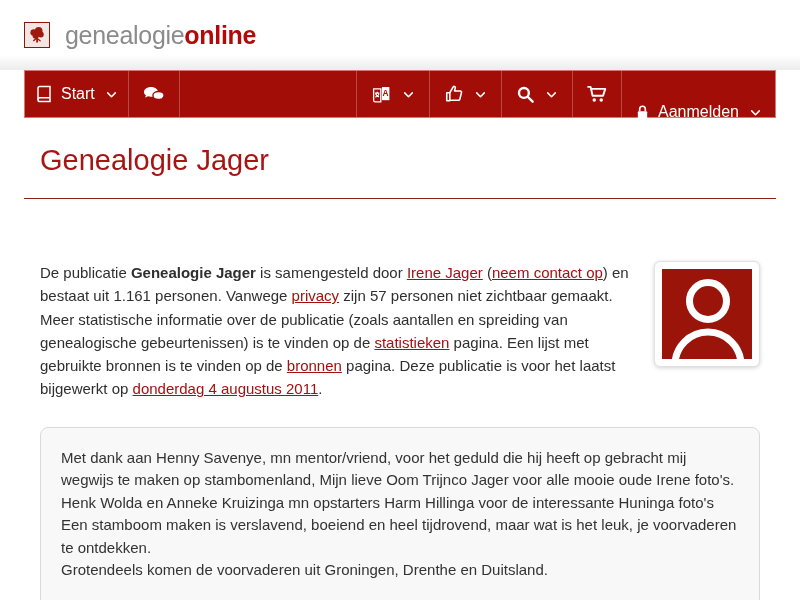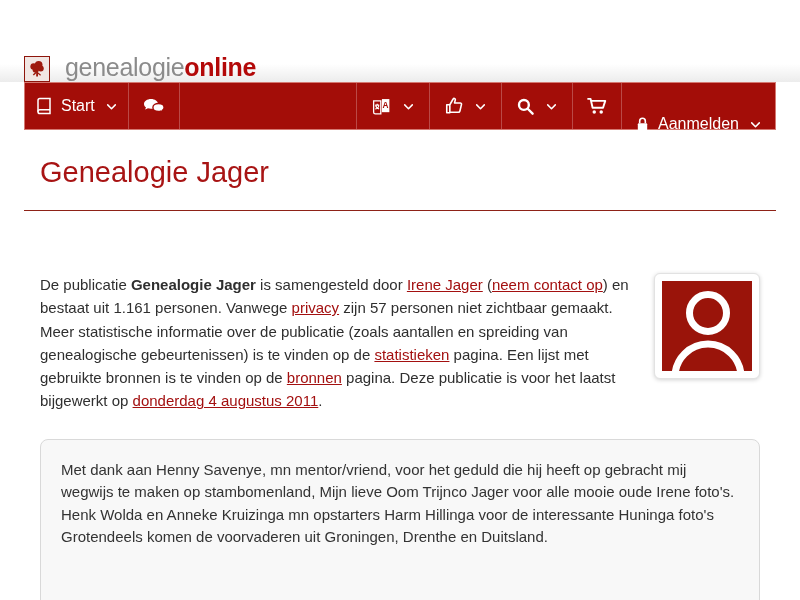--- a/index.html
+++ b/index.html
@@ -1,21 +1,21 @@
 <!DOCTYPE html>
 <html><head>
 <meta charset="utf-8">
 <style>
   * { margin:0; padding:0; box-sizing:border-box; }
   html,body { width:800px; height:600px; overflow:hidden; background:#fff;
               font-family:"Liberation Sans", sans-serif; }
   .container { margin:0 24px; }
 
   
-  .site-header { height:82px; display:flex; align-items:flex-end; padding-left:24px;
+  .site-header { height:70px; display:flex; align-items:center; padding-left:24px;
                  background:linear-gradient(180deg,#ffffff 78%,#ececec 100%); }
   .logo-box { width:26px; height:26px; border:1px solid #8e150b; background:#f1e6e3;
               display:flex; align-items:center; justify-content:center; }
   .logo-box svg { width:20px; height:20px; display:block; }
   .brand { margin-left:15px; font-size:25px; letter-spacing:-0.3px; }
   .brand .gray { color:#8b8b8b; }
   .brand .red  { color:#b30909; font-weight:bold; }
 
   
   nav.main-nav { display:flex; align-items:stretch; height:48px; background:#a30d08;
@@ -151,15 +151,16 @@
         <rect width="90" height="90" fill="#9a140a"></rect>
         <circle cx="46" cy="32" r="18.5" fill="none" stroke="#fff" stroke-width="7"></circle>
         <circle cx="46" cy="96" r="33" fill="none" stroke="#fff" stroke-width="7"></circle>
       </svg>
     </div>
     <p class="intro-text"><span>De publicatie </span><span style="font-weight: bold;">Genealogie Jager</span><span> is samengesteld door </span><a href="#">Irene Jager</a><span> (</span><a href="#">neem contact op</a><span>) en bestaat uit 1.161 personen. Vanwege </span><a href="#">privacy</a><span> zijn 57 personen niet zichtbaar gemaakt. Meer statistische informatie over de publicatie (zoals aantallen en spreiding van genealogische gebeurtenissen) is te vinden op de </span><a href="#">statistieken</a><span> pagina. Een lijst met gebruikte bronnen is te vinden op de </span><a href="#">bronnen</a><span> pagina. Deze publicatie is voor het laatst bijgewerkt op </span><a href="#">donderdag 4 augustus 2011</a><span>.</span></p>
   </section>
 
   <div class="quote-box">
     <div>Met dank aan Henny Savenye, mn mentor/vriend, voor het geduld die hij heeft op gebracht mij wegwijs te maken op stambomenland, Mijn lieve Oom Trijnco Jager voor alle mooie oude Irene foto's. Henk Wolda en Anneke Kruizinga mn opstarters Harm Hillinga voor de interessante Huninga foto's</div>
+    <div>Een stamboom maken is verslavend, boeiend en heel tijdrovend, maar wat is het leuk, je voorvaderen te ontdekken.</div>
     <div>Grotendeels komen de voorvaderen uit Groningen, Drenthe en Duitsland.</div>
   </div>
 </div>
 
 </body></html>

